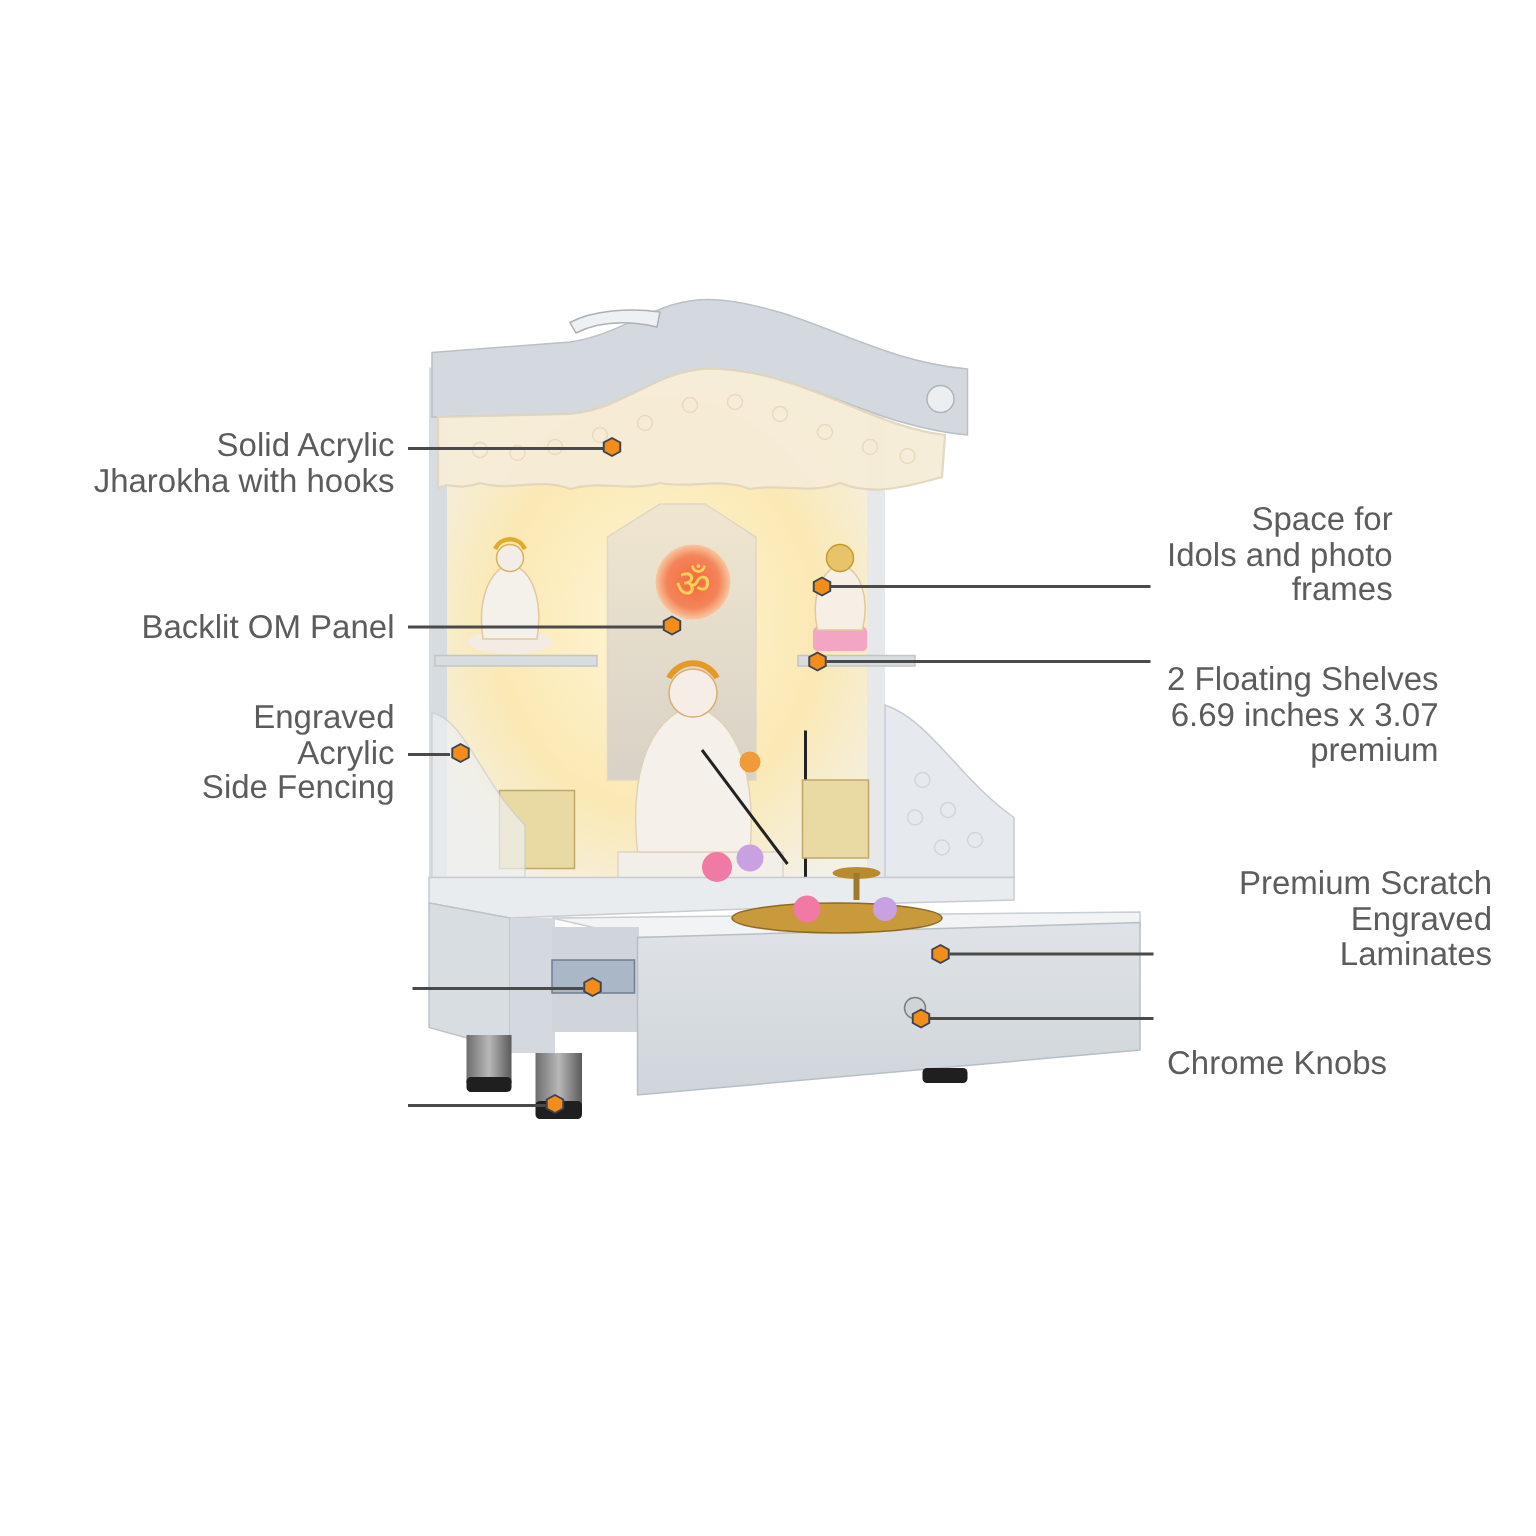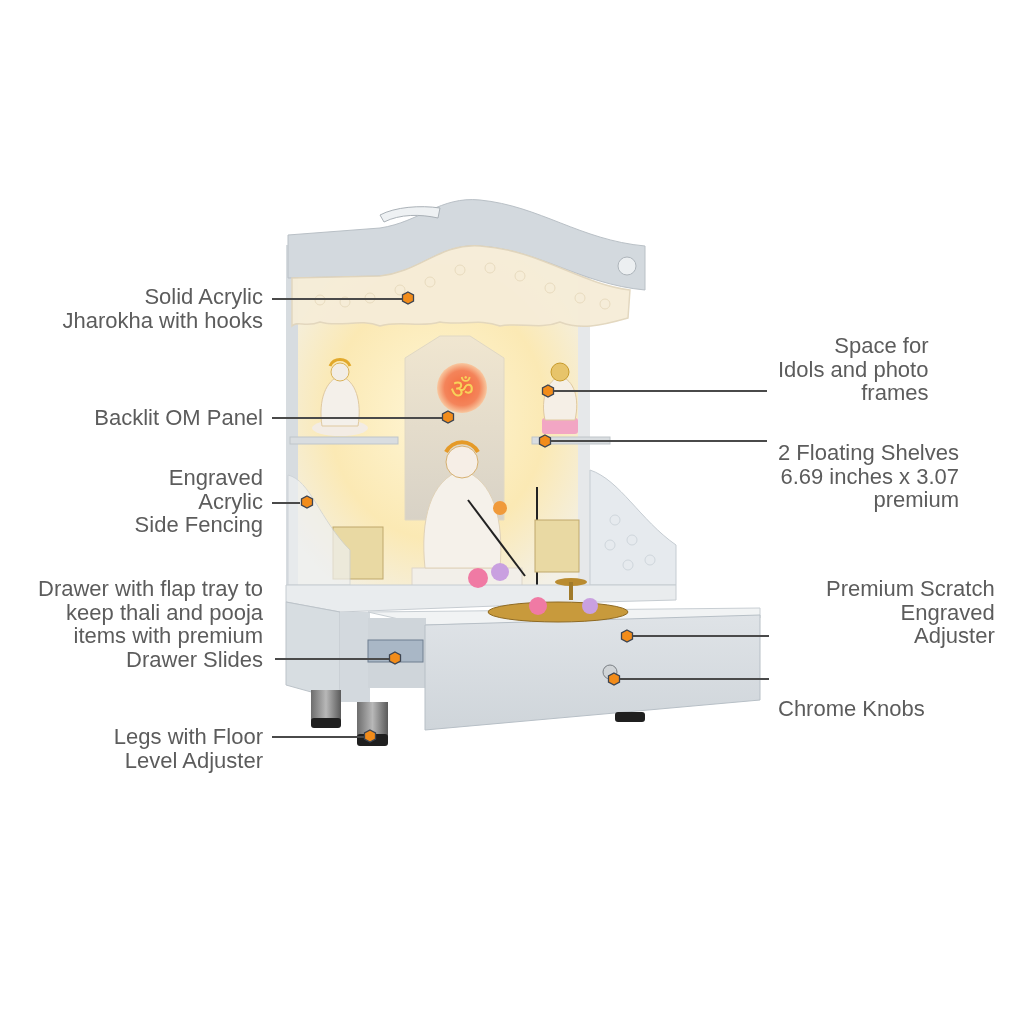--- a/index.html
+++ b/index.html
@@ -156,35 +156,25 @@
   <div class="label left" style="right:761px; top:466px;">
     <div>Engraved</div>
     <div>Acrylic</div>
     <div>Side Fencing</div>
   </div>
   <div class="leader" style="left:272px; top:502px; width:28px;"></div>
   <svg class="marker" style="left:300px; top:495px;" viewBox="0 0 14 14">
       <polygon points="7,1 12.5,4 12.5,10 7,13 1.5,10 1.5,4" fill="#f28c1a" stroke="#3d4450" stroke-width="1.3"></polygon>
     </svg>
 
-  <div class="label left" style="right:761px; top:577px;">
-    <div>Drawer with flap tray to</div>
-    <div>keep thali and pooja</div>
-    <div>items with premium</div>
-    <div>Drawer Slides</div>
-  </div>
   <div class="leader" style="left:275px; top:658px; width:114px;"></div>
   <svg class="marker" style="left:388px; top:651px;" viewBox="0 0 14 14">
       <polygon points="7,1 12.5,4 12.5,10 7,13 1.5,10 1.5,4" fill="#f28c1a" stroke="#3d4450" stroke-width="1.3"></polygon>
     </svg>
 
-  <div class="label left" style="right:761px; top:725px;">
-    <div>Legs with Floor</div>
-    <div>Level Adjuster</div>
-  </div>
   <div class="leader" style="left:272px; top:736px; width:92px;"></div>
   <svg class="marker" style="left:363px; top:729px;" viewBox="0 0 14 14">
       <polygon points="7,1 12.5,4 12.5,10 7,13 1.5,10 1.5,4" fill="#f28c1a" stroke="#3d4450" stroke-width="1.3"></polygon>
     </svg>
 
   <div class="label right" style="left:778px; top:334px;">
     <div>Space for</div>
     <div>Idols and photo</div>
     <div>frames</div>
   </div>
@@ -199,21 +189,21 @@
     <div>premium</div>
   </div>
   <svg class="marker" style="left:538px; top:434px;" viewBox="0 0 14 14">
       <polygon points="7,1 12.5,4 12.5,10 7,13 1.5,10 1.5,4" fill="#f28c1a" stroke="#3d4450" stroke-width="1.3"></polygon>
     </svg>
   <div class="leader" style="left:551px; top:440px; width:216px;"></div>
 
   <div class="label right" style="left:778px; top:577px;margin-left:48px;">
     <div>Premium Scratch</div>
     <div>Engraved</div>
-    <div>Adjuster</div>
+    <div>Laminates</div>
   </div>
   <svg class="marker" style="left:620px; top:629px;" viewBox="0 0 14 14">
       <polygon points="7,1 12.5,4 12.5,10 7,13 1.5,10 1.5,4" fill="#f28c1a" stroke="#3d4450" stroke-width="1.3"></polygon>
     </svg>
   <div class="leader" style="left:633px; top:635px; width:136px;"></div>
 
   <div class="label right" style="left:778px; top:669px;margin-top:28px;">
     <div>Chrome Knobs</div>
   </div>
   <svg class="marker" style="left:607px; top:672px;" viewBox="0 0 14 14">

